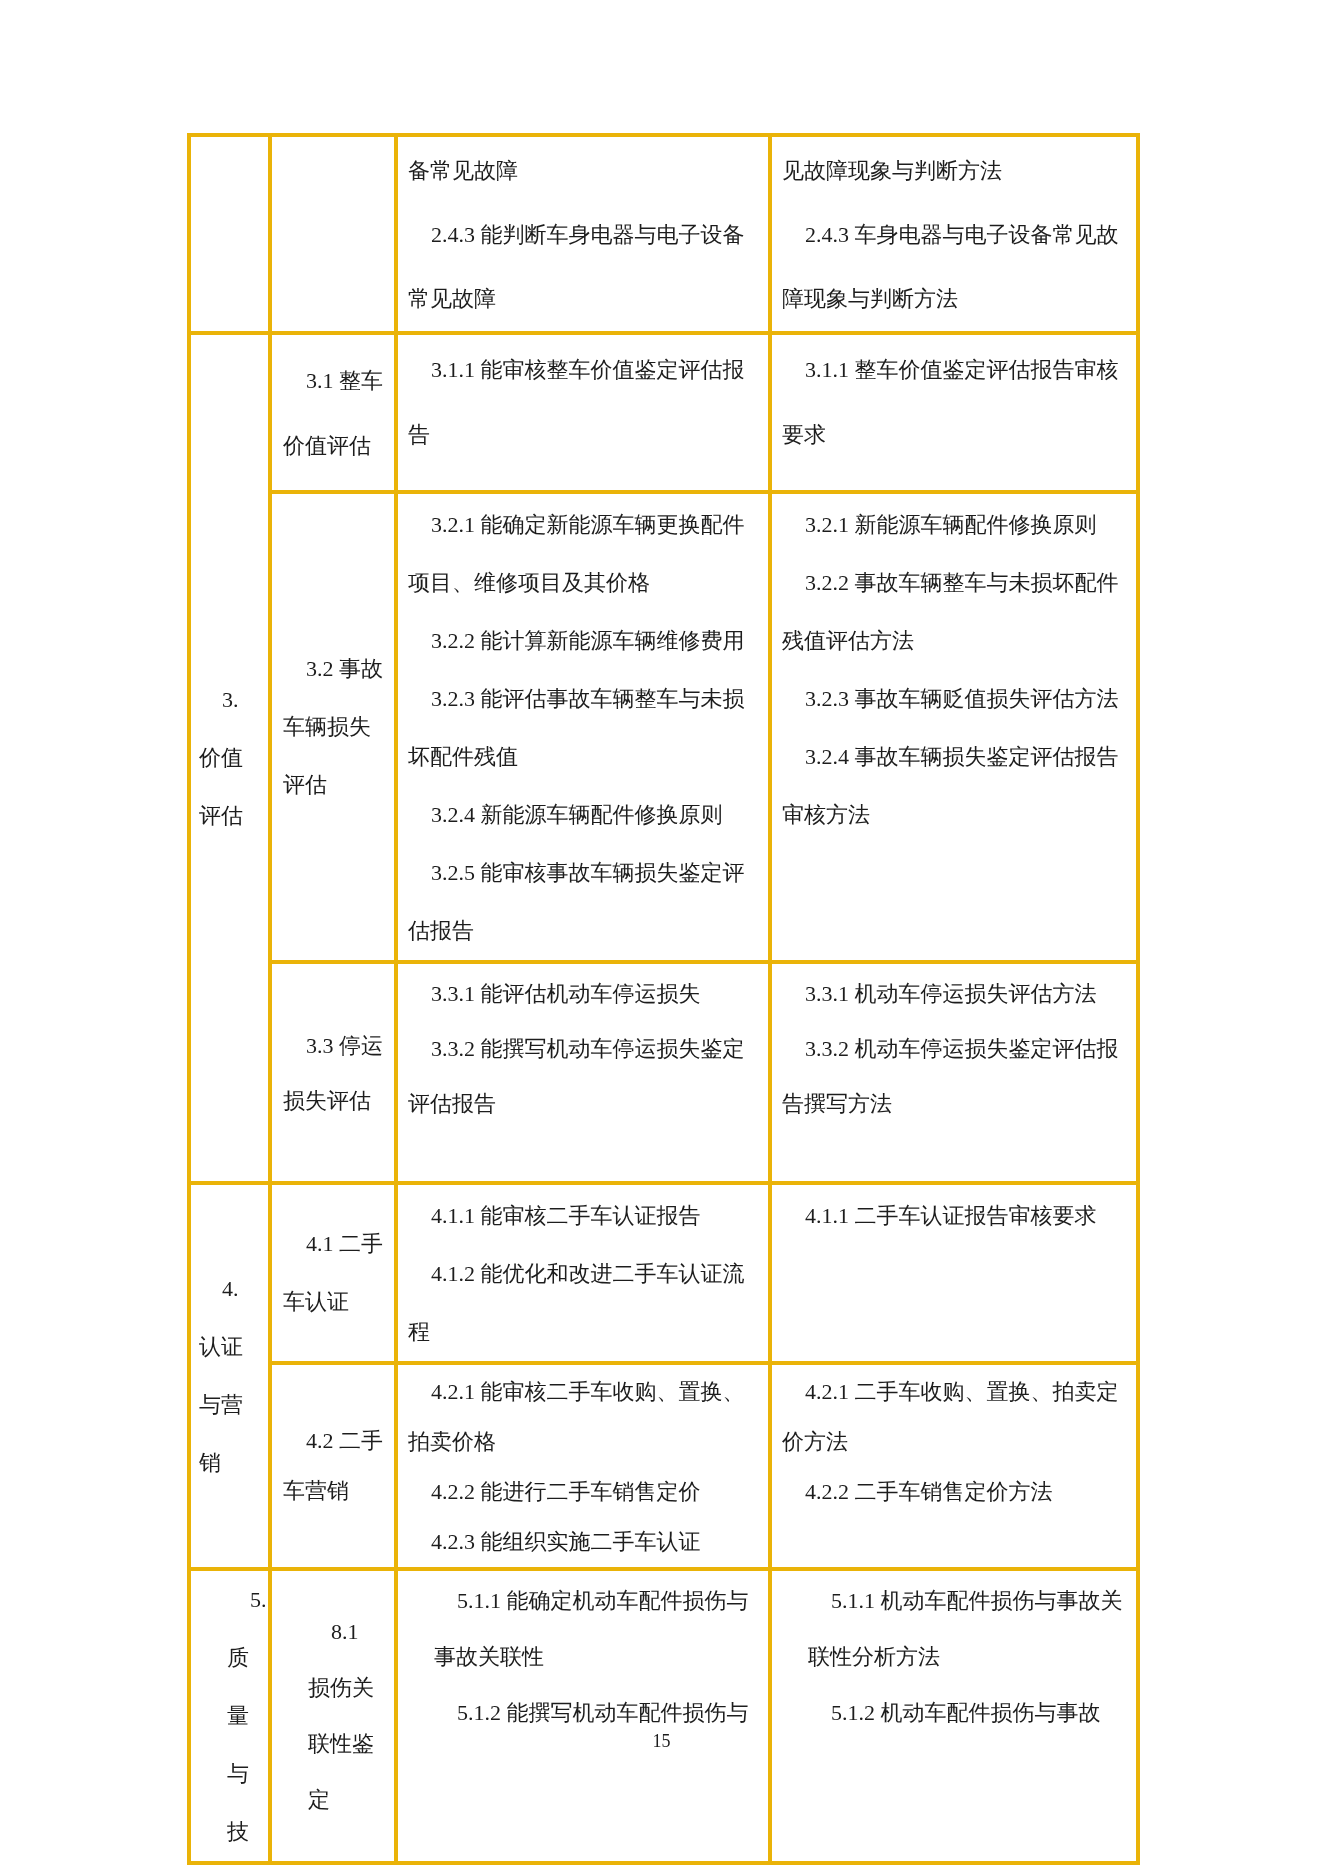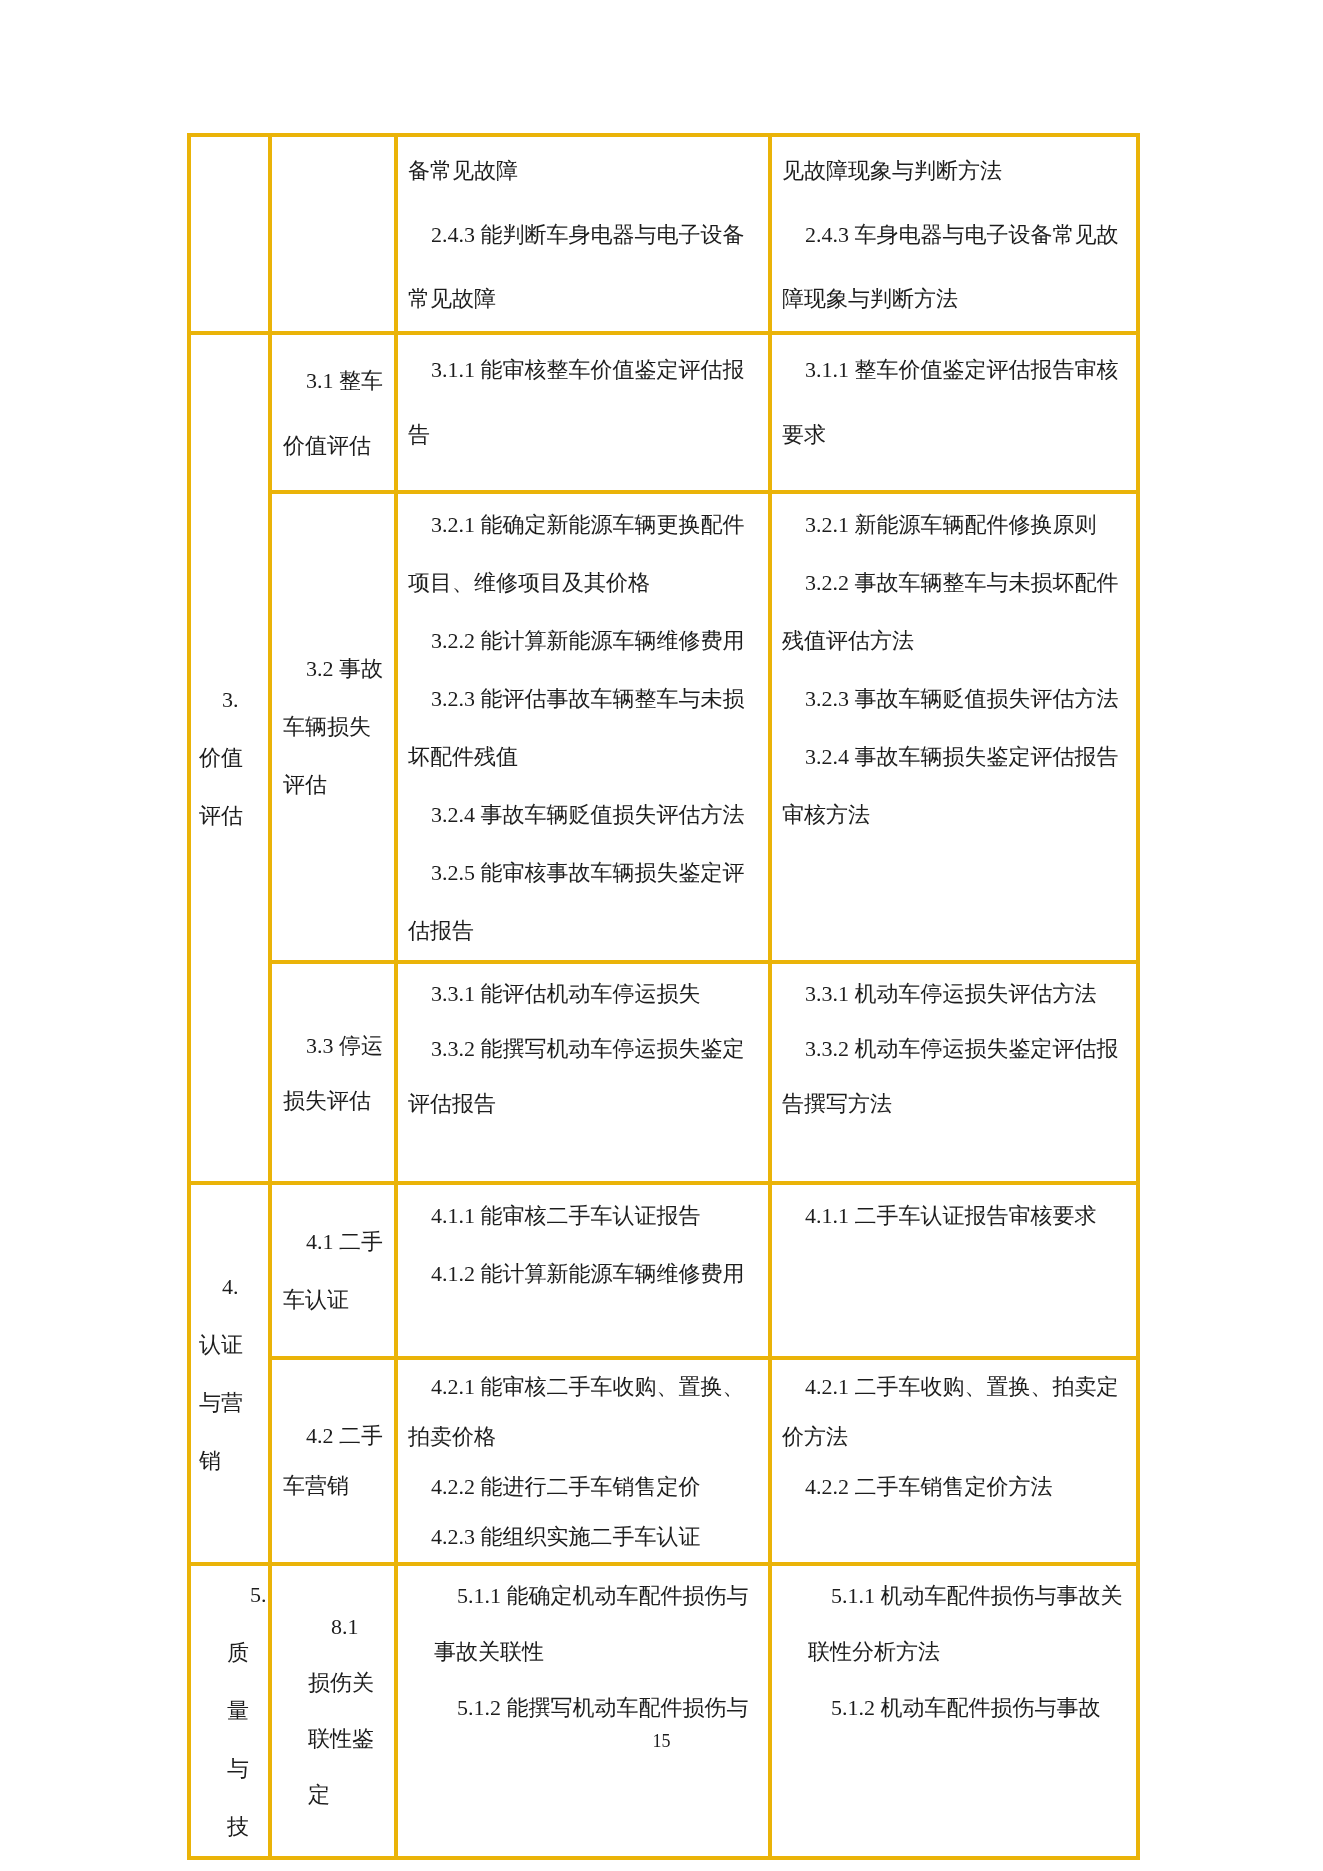--- a/index.html
+++ b/index.html
@@ -86,21 +86,21 @@
   </tr>
 
   <tr class="rC">
     <td class="duty">
       <div>3.2 事故车辆损失评估</div>
     </td>
     <td class="body">
       <p>3.2.1 能确定新能源车辆更换配件项目、维修项目及其价格</p>
       <p>3.2.2 能计算新能源车辆维修费用</p>
       <p>3.2.3 能评估事故车辆整车与未损坏配件残值</p>
-      <p>3.2.4 事故车辆贬值损失评估方法</p>
+      <p>3.2.4 新能源车辆配件修换原则</p>
       <p>3.2.5 能审核事故车辆损失鉴定评估报告</p>
     </td>
     <td class="body">
       <p>3.2.1 新能源车辆配件修换原则</p>
       <p>3.2.2 事故车辆整车与未损坏配件残值评估方法</p>
       <p>3.2.3 事故车辆贬值损失评估方法</p>
       <p>3.2.4 事故车辆损失鉴定评估报告审核方法</p>
     </td>
   </tr>
 
@@ -120,21 +120,21 @@
 
   <tr class="rE">
     <td class="fn" rowspan="2">
       <div>4. 认证与营销</div>
     </td>
     <td class="duty">
       <div>4.1 二手车认证</div>
     </td>
     <td class="body">
       <p>4.1.1 能审核二手车认证报告</p>
-      <p>4.1.2 能计算新能源车辆维修费用</p>
+      <p>4.1.2 能优化和改进二手车认证流程</p>
     </td>
     <td class="body">
       <p>4.1.1 二手车认证报告审核要求</p>
     </td>
   </tr>
 
   <tr class="rF">
     <td class="duty">
       <div>4.2 二手车营销</div>
     </td>

